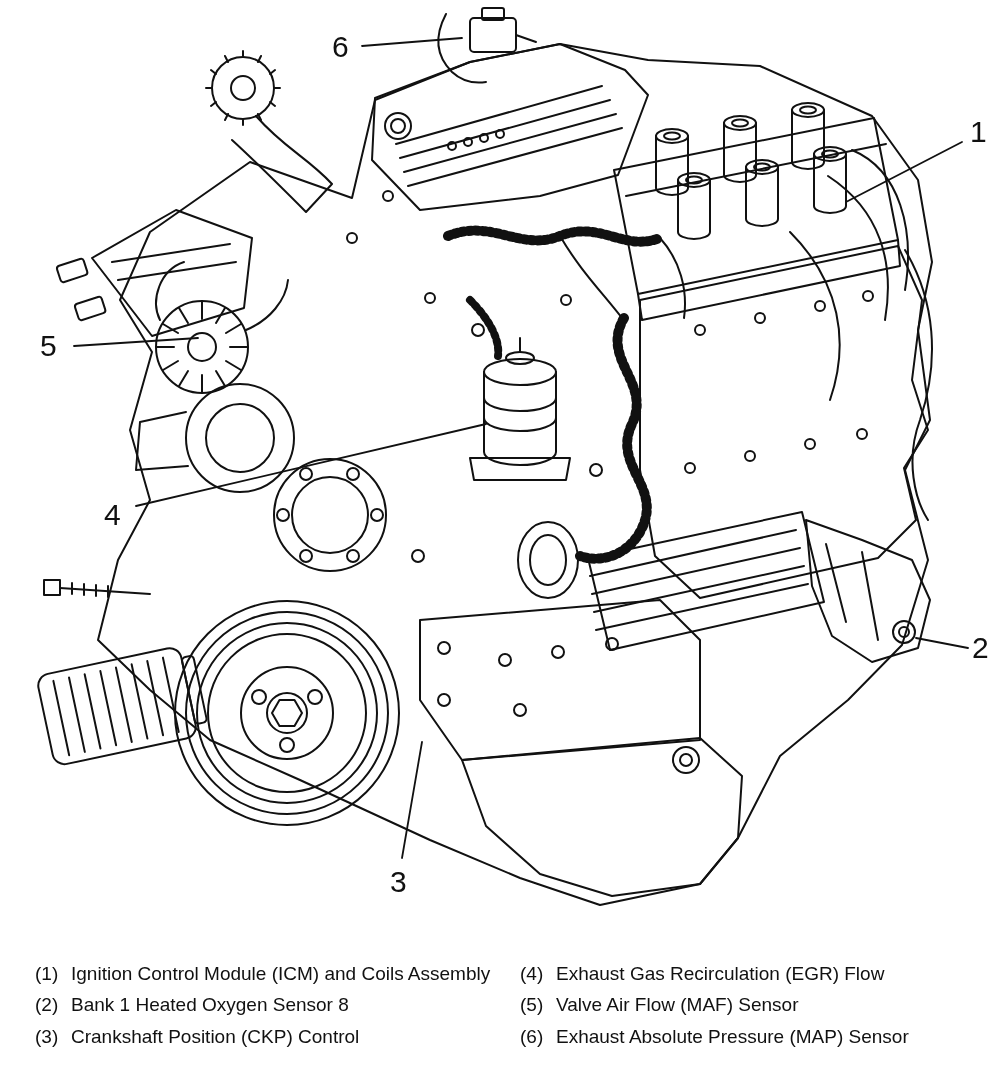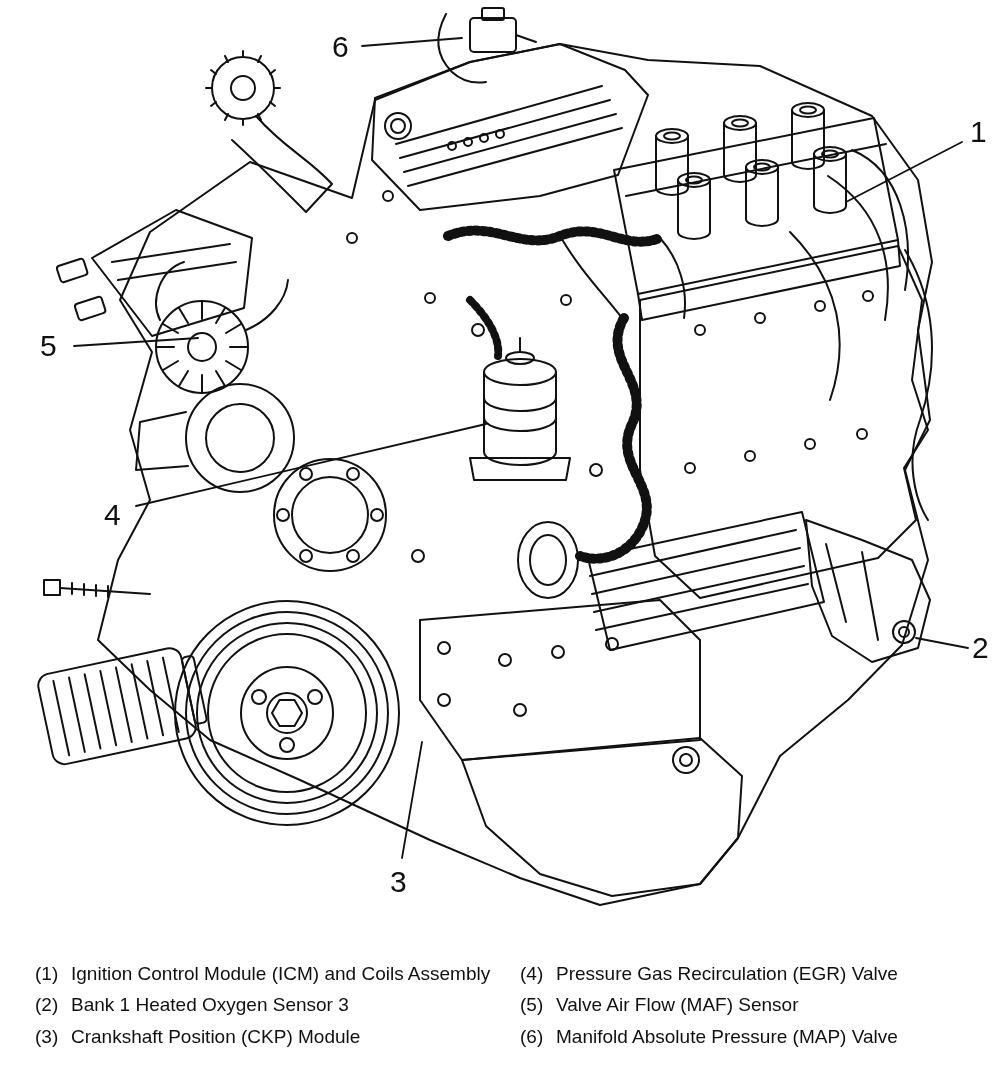--- a/index.html
+++ b/index.html
@@ -270,36 +270,36 @@
   </div>
 
   <div class="legend">
     <div class="legend-col left">
       <div class="legend-row">
         <span class="legend-num">(1)</span>
         <span class="legend-label">Ignition Control Module (ICM) and Coils Assembly</span>
       </div>
       <div class="legend-row">
         <span class="legend-num">(2)</span>
-        <span class="legend-label">Bank 1 Heated Oxygen Sensor 3</span>
+        <span class="legend-label">Bank 1 Heated Oxygen Sensor 8</span>
       </div>
       <div class="legend-row">
         <span class="legend-num">(3)</span>
-        <span class="legend-label">Crankshaft Position (CKP) Module</span>
+        <span class="legend-label">Crankshaft Position (CKP) Control</span>
       </div>
     </div>
     <div class="legend-col right">
       <div class="legend-row">
         <span class="legend-num">(4)</span>
-        <span class="legend-label">Pressure Gas Recirculation (EGR) Valve</span>
+        <span class="legend-label">Exhaust Gas Recirculation (EGR) Flow</span>
       </div>
       <div class="legend-row">
         <span class="legend-num">(5)</span>
         <span class="legend-label">Valve Air Flow (MAF) Sensor</span>
       </div>
       <div class="legend-row">
         <span class="legend-num">(6)</span>
-        <span class="legend-label">Manifold Absolute Pressure (MAP) Valve</span>
+        <span class="legend-label">Exhaust Absolute Pressure (MAP) Sensor</span>
       </div>
     </div>
   </div>
 
 </div>
 
 </body></html>

